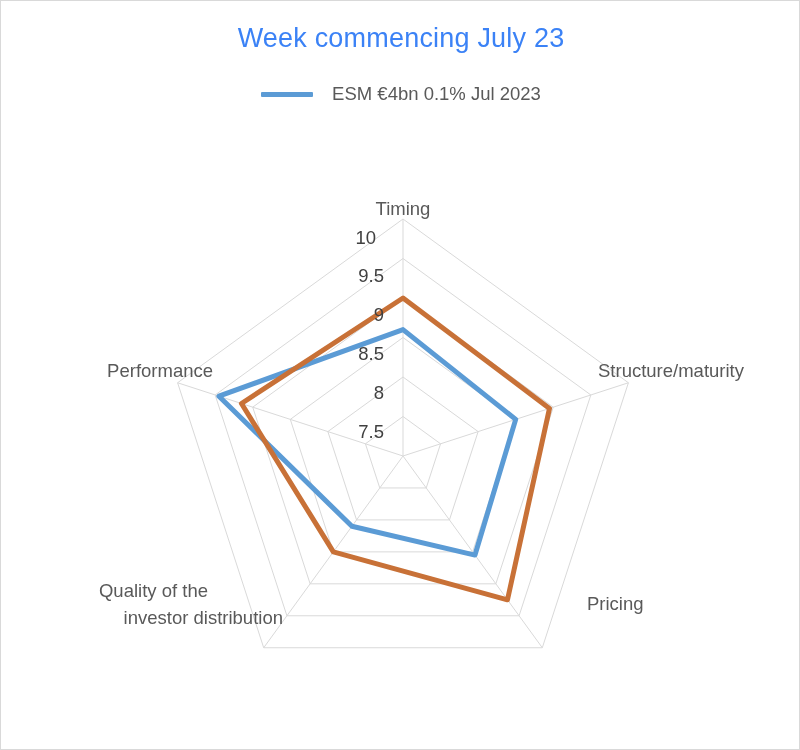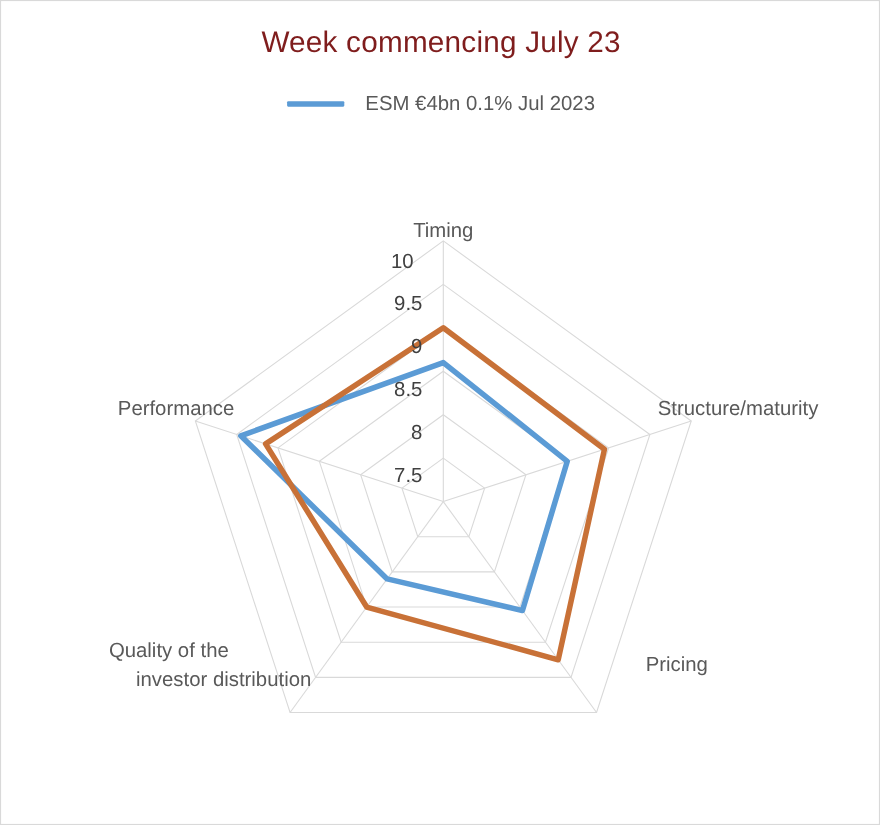--- a/index.html
+++ b/index.html
@@ -22,21 +22,21 @@
     border: 1px solid #d9d9d9;
     background: #ffffff;
   }
   #chart-title {
     position: absolute;
     top: 22px;
     left: 0;
     width: 800px;
     text-align: center;
     font-size: 27px;
-    color: #7f1d1d;
+    color: #3b82f6;
     font-weight: 400;
     letter-spacing: 0.2px;
     white-space: nowrap;
   }
   #chart-legend {
     position: absolute;
     top: 82px;
     left: 0;
     width: 800px;
     display: flex;

